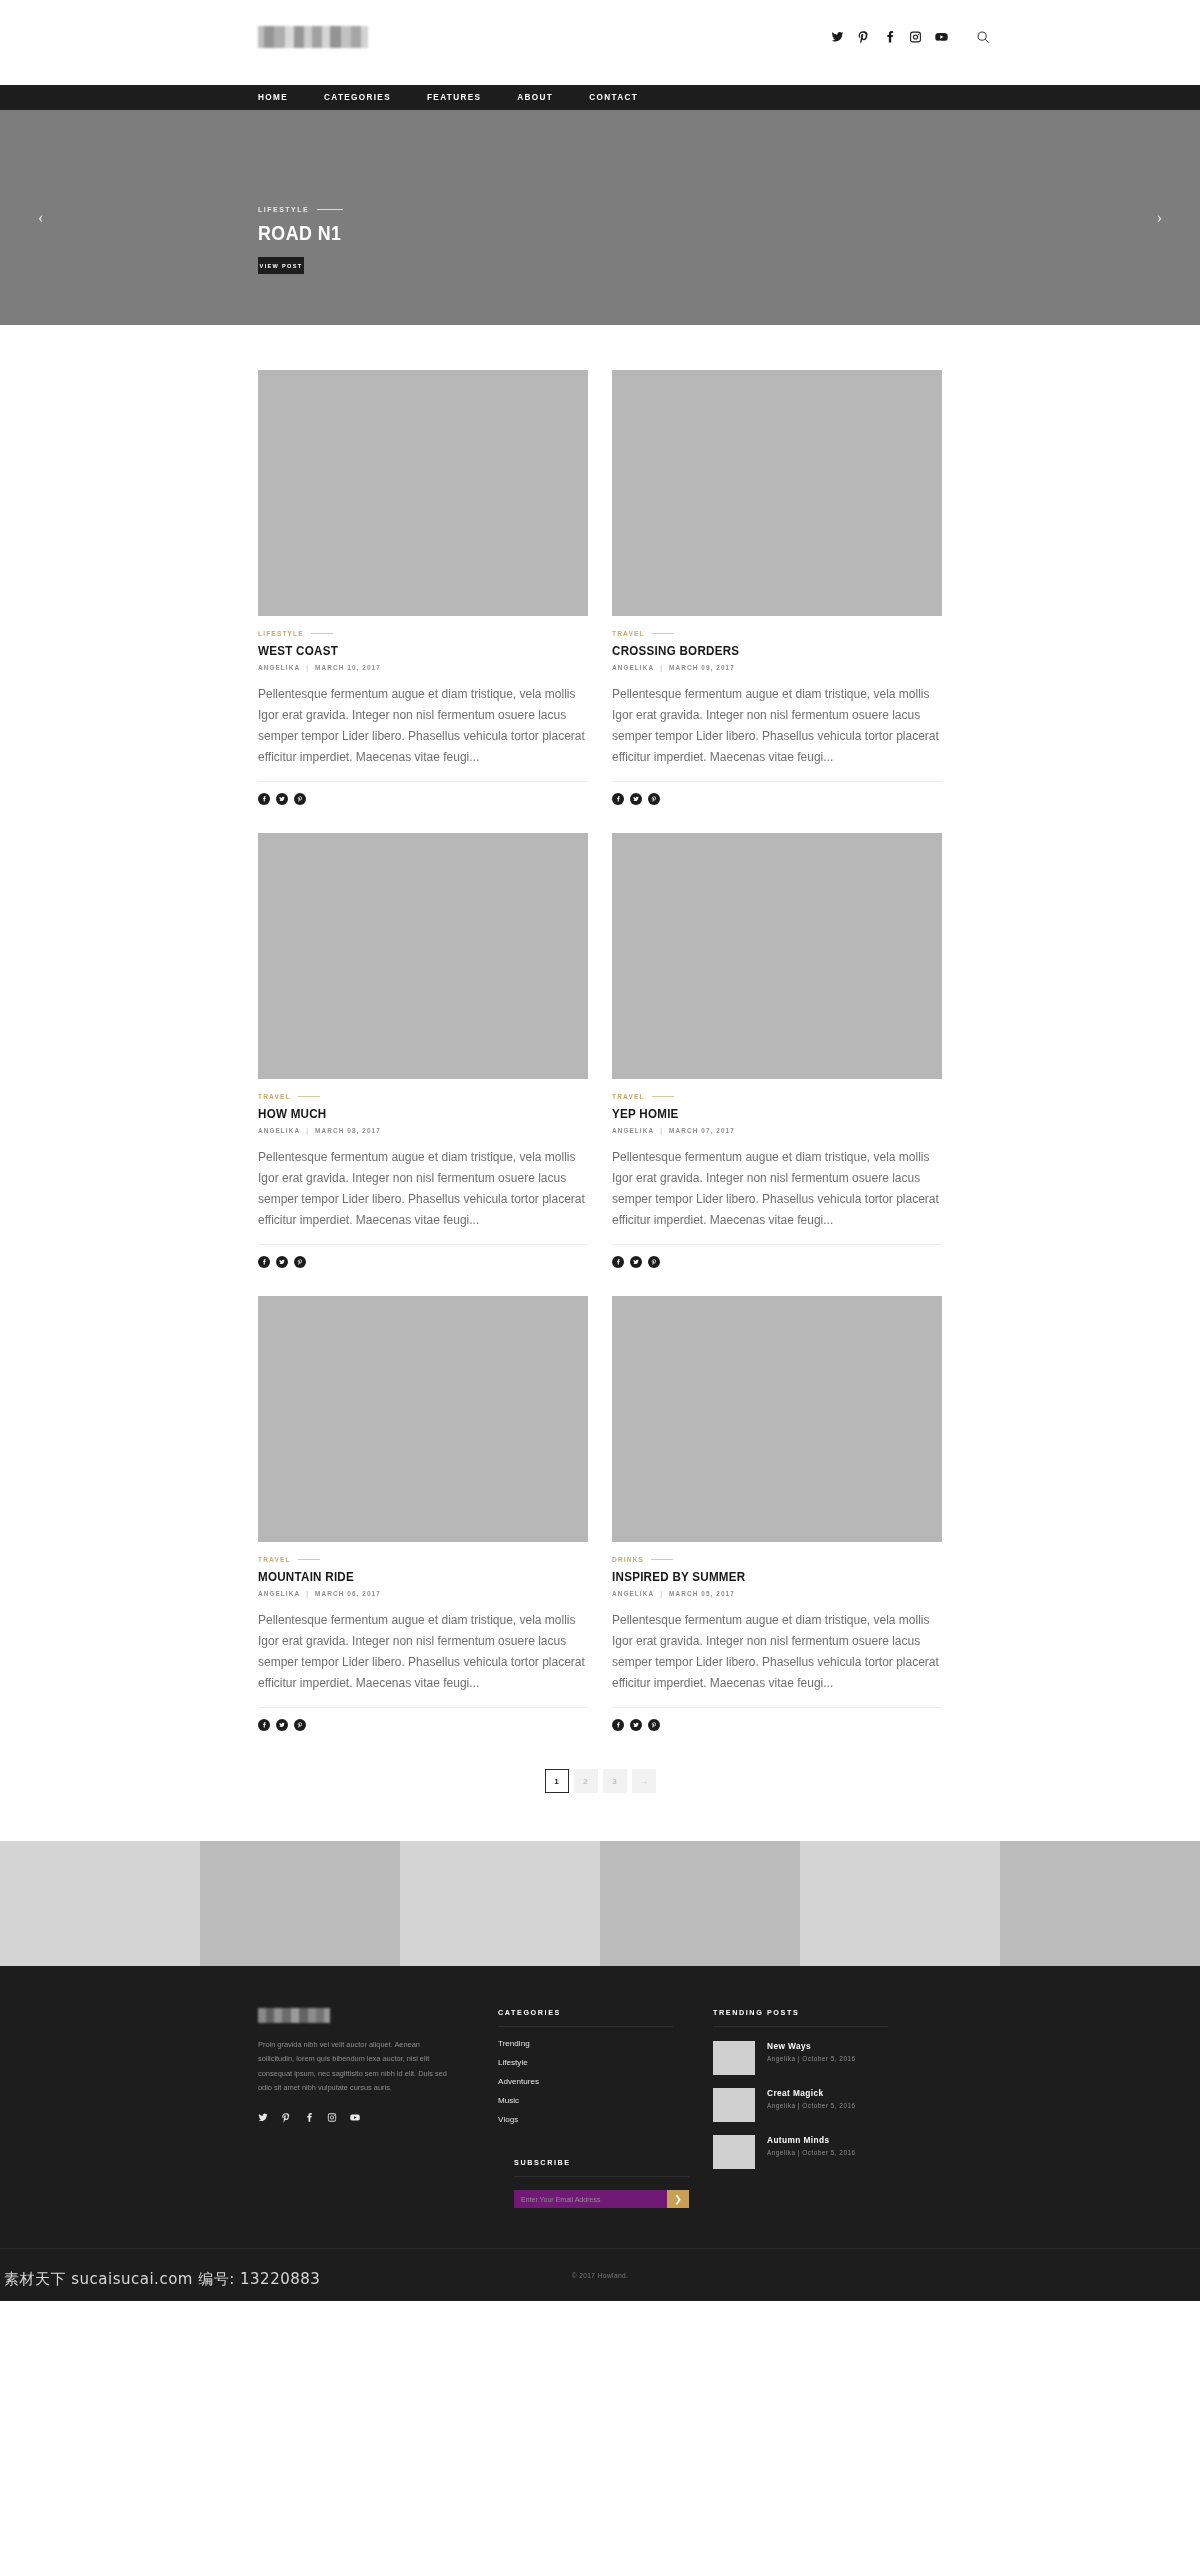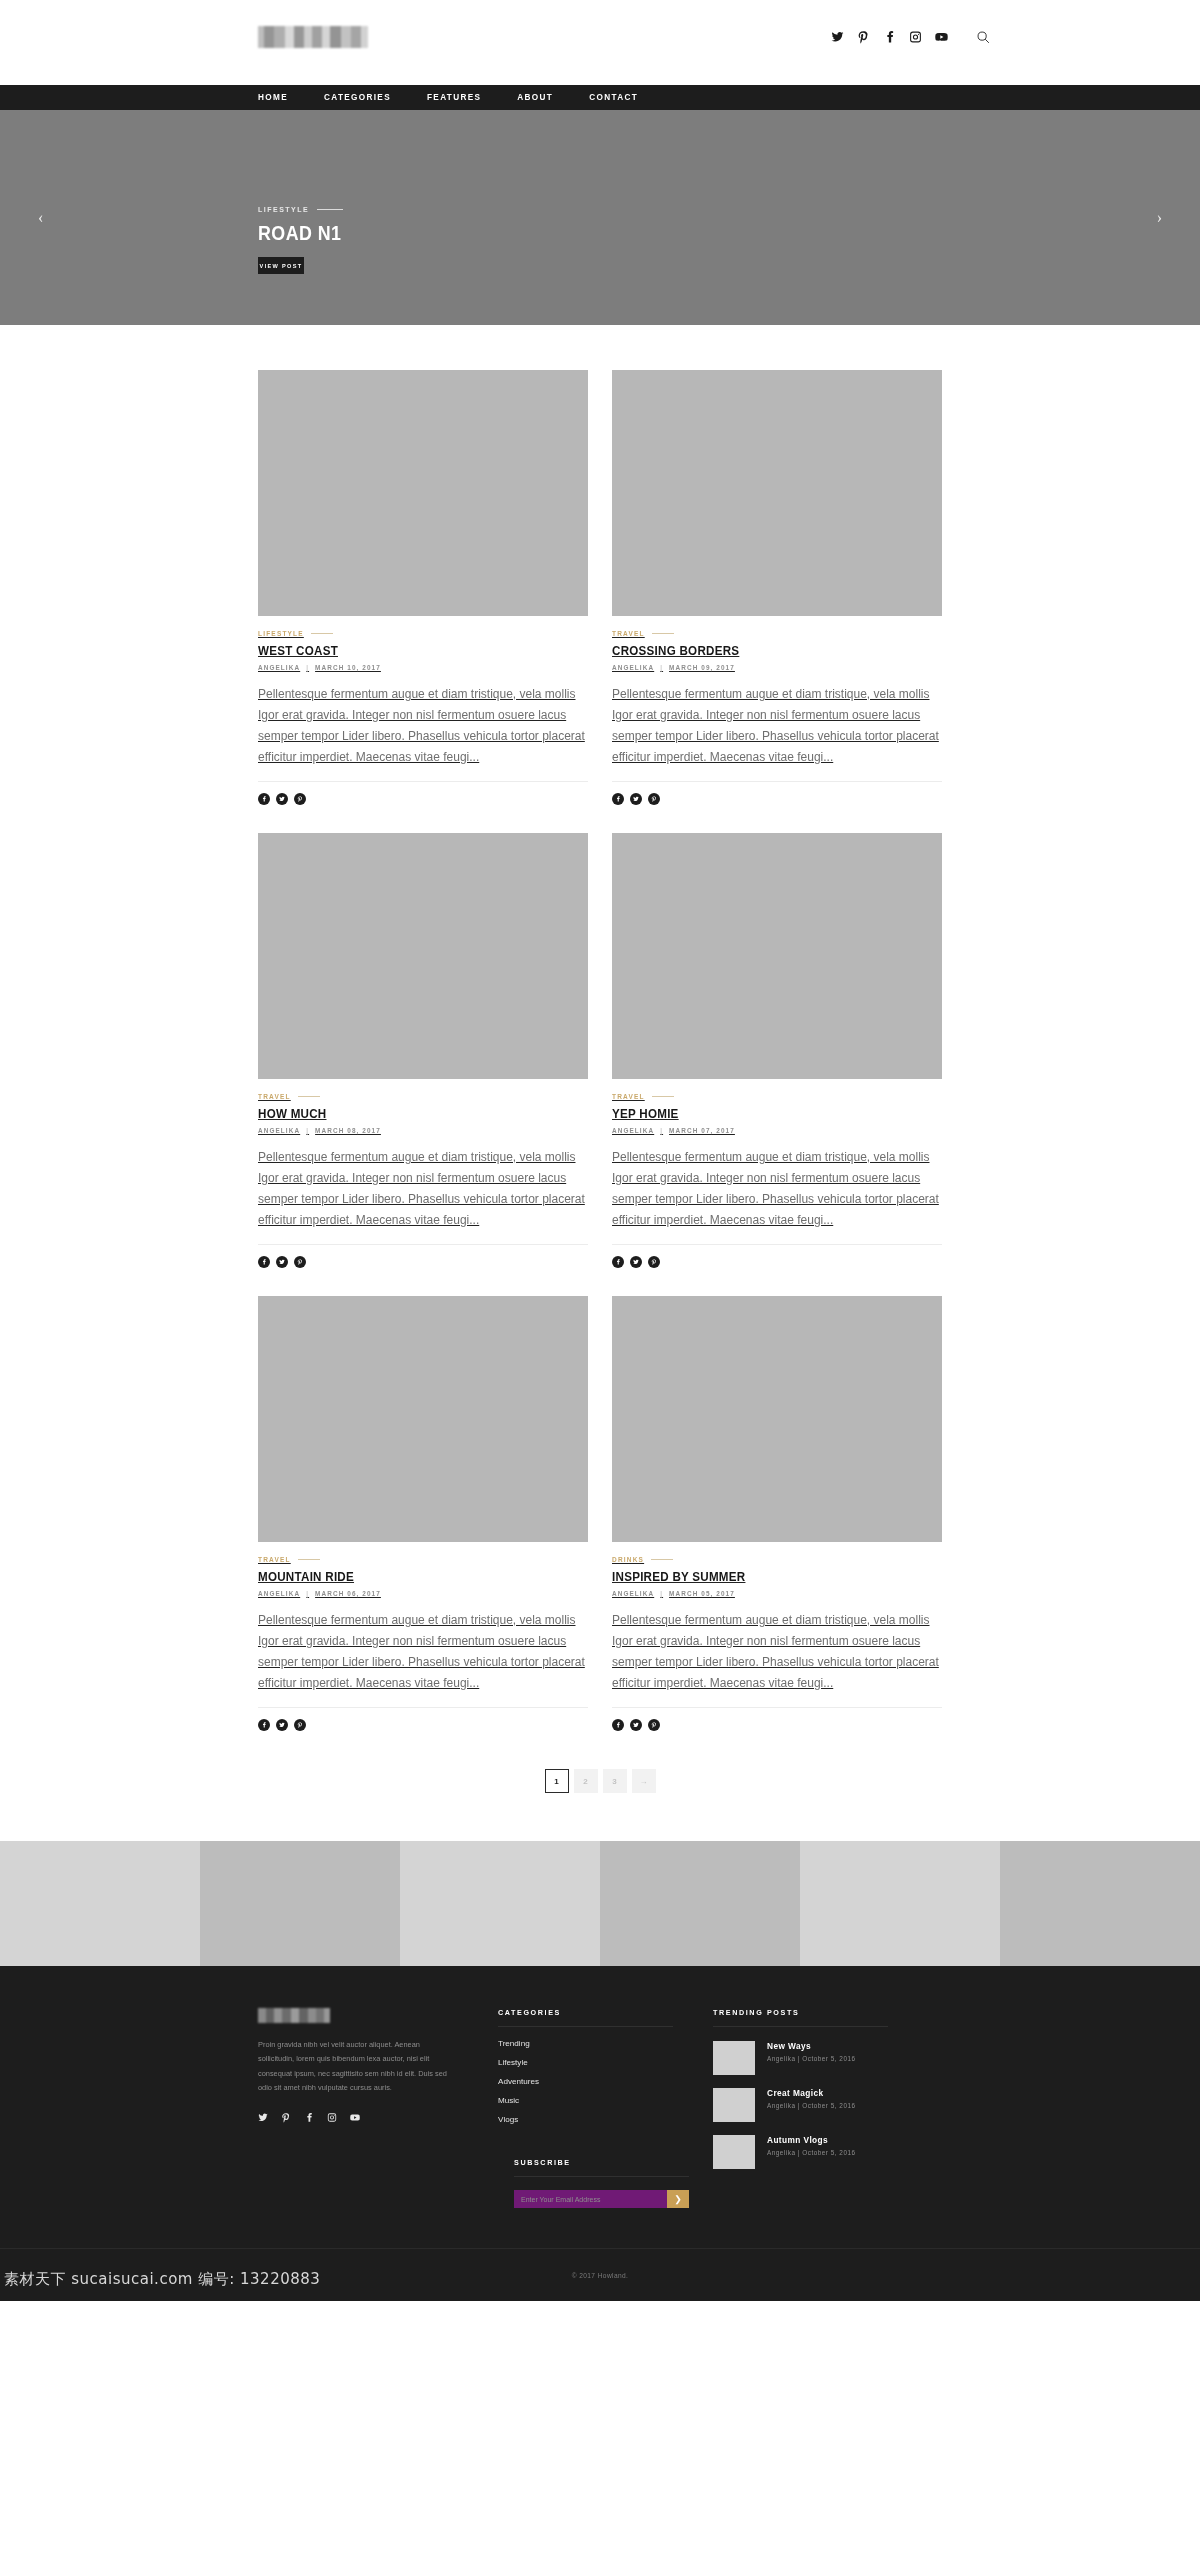--- a/index.html
+++ b/index.html
@@ -139,21 +139,20 @@
     background: #fff;
   }
   .grid {
     width: 684px;
     margin: 0 auto;
     margin-left: 258px;
     display: grid;
     grid-template-columns: 330px 330px;
     column-gap: 24px;
     row-gap: 0;
-    text-decoration: underline;
   }
   .card { padding-bottom: 28px; }
   .card-thumb {
     width: 100%;
     height: 246px;
     background: #b7b7b7;
   }
   .card-cat-row {
     display: flex;
     align-items: center;
@@ -744,21 +743,21 @@
               <div class="trend-meta">
                 <span>Angelika</span>
                 <span>|</span>
                 <span>October 5, 2016</span>
               </div>
             </div>
           </div>
           <div class="trend-item">
             <div class="trend-thumb"></div>
             <div>
-              <div class="trend-title">Autumn Vlogs</div>
+              <div class="trend-title">Autumn Minds</div>
               <div class="trend-meta">
                 <span>Angelika</span>
                 <span>|</span>
                 <span>October 5, 2016</span>
               </div>
             </div>
           </div>
         </div>
       </div>
 

